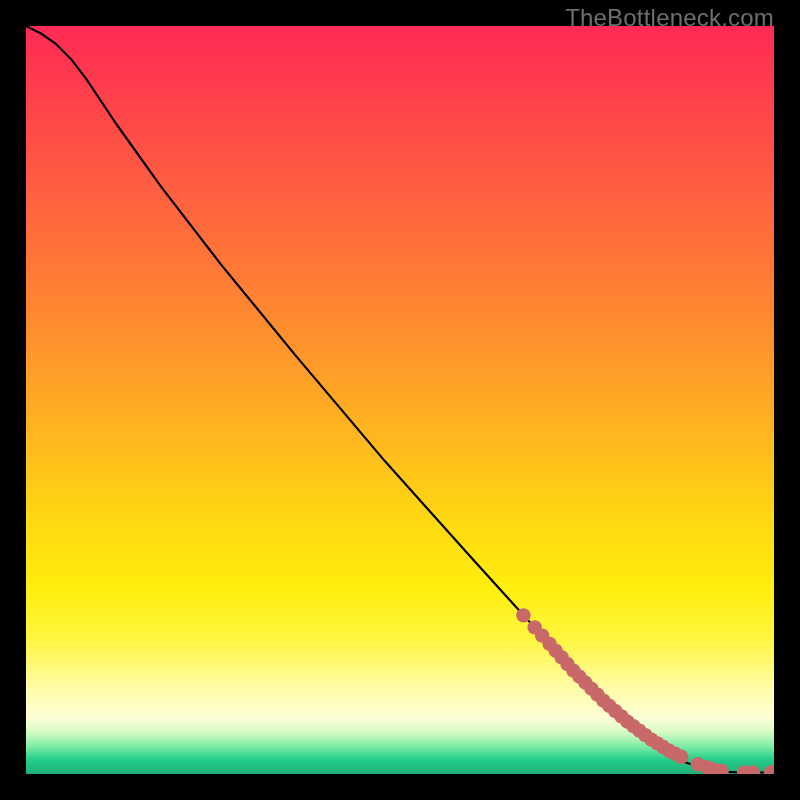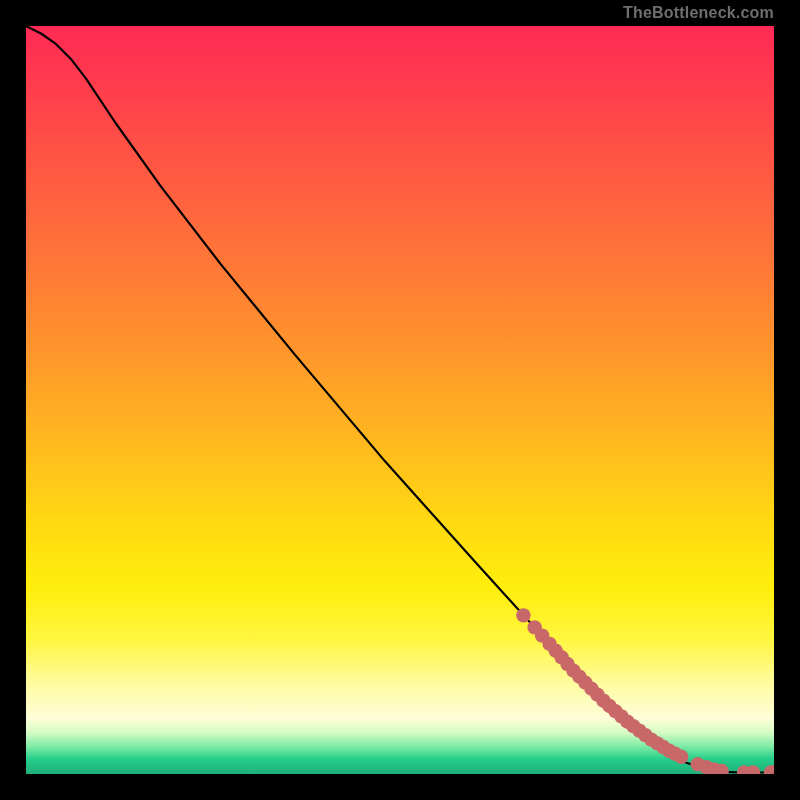--- a/index.html
+++ b/index.html
@@ -52,22 +52,22 @@
     position: absolute;
     inset: 0;
     width: 100%;
     height: 100%;
   }
   .attribution {
     position: absolute;
     top: 4px;
     right: 26px;
     color: #6e6e6e;
-    font-size: 16px;
-    font-weight: 700;
+    font-size: 24px;
+    font-weight: 400;
     letter-spacing: 0.2px;
     user-select: none;
   }
 </style>
 </head>
 <body>
 
 <div class="stage">
 
   <div class="plot-area">

